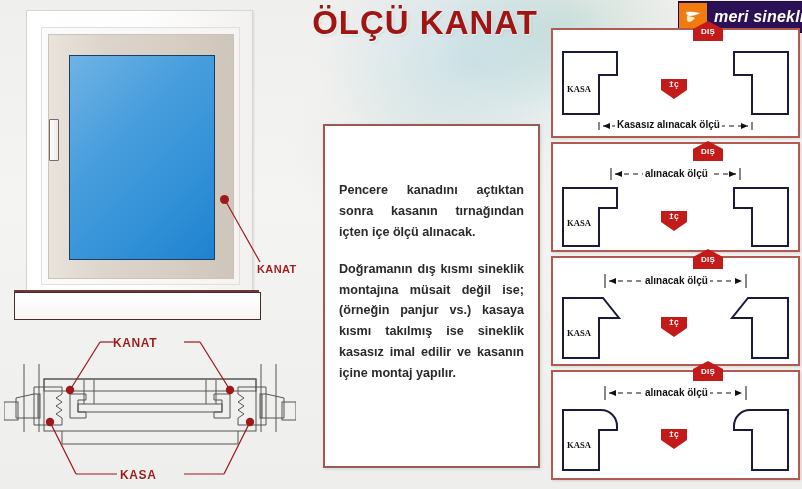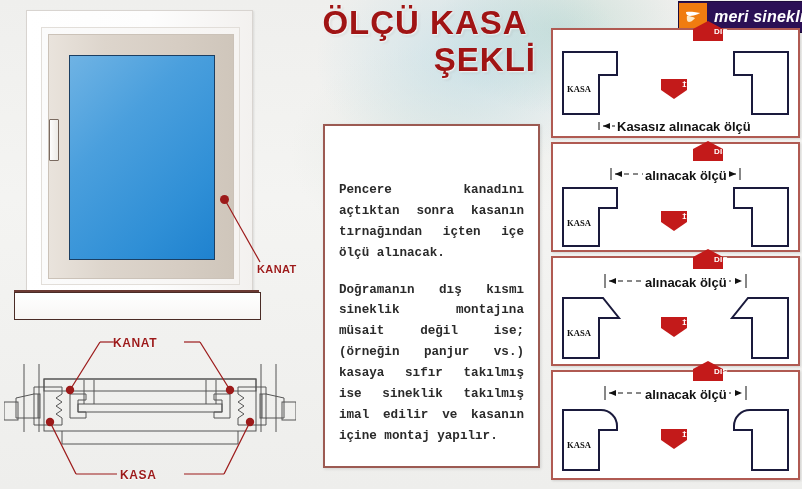--- a/index.html
+++ b/index.html
@@ -104,46 +104,46 @@
   .textbox{
     position:absolute;left:323px;top:124px;width:217px;height:344px;
     background:#ffffff;border:2px solid #9c5a52;
     box-shadow:1px 1px 3px rgba(0,0,0,0.12);
     box-sizing:border-box;padding:54px 14px 10px 14px;
   }
   .textbox p{
     margin:0 0 16px 0;color:#2a2a2a;font-size:12.6px;line-height:1.66;
     font-weight:bold;
   }
-  .textbox p.justify{text-align:justify;font-family:Liberation Mono, monospace;}
+  .textbox p.justify{text-align:justify;}
 
   
   .panel{
     position:absolute;left:551px;width:245px;
     background:#ffffff;border:2px solid #b05a52;
     box-shadow:1px 1px 2px rgba(0,0,0,0.12);
   }
   #panel-1{top:28px;height:106px;}
   #panel-2{top:142px;height:106px;}
   #panel-3{top:256px;height:106px;}
   #panel-4{top:370px;height:106px;}
   .panel svg{display:block;width:100%;height:100%;}
 
   .badge-dis,.badge-ic{position:absolute;z-index:5;}
   .badge-dis svg,.badge-ic svg{display:block;}
   .badge-txt{
-    position:absolute;left:13px;top:0;width:100%;height:100%;
+    position:absolute;left:0;top:0;width:100%;height:100%;
     display:flex;align-items:center;justify-content:center;
     color:#ffffff;font-weight:bold;font-size:8px;letter-spacing:0.3px;
     pointer-events:none;
   }
   .badge-ic .badge-txt{align-items:flex-start;padding-top:2px;box-sizing:border-box;font-family:Liberation Mono, monospace;}
 
   .dimtxt{
-    position:absolute;font-size:13px;font-weight:bold;color:#111;
+    position:absolute;font-size:10px;font-weight:bold;color:#111;
     white-space:nowrap;z-index:4;background:#fff;padding:0 2px;
   }
   .kasatxt{
     position:absolute;font-size:8.6px;font-weight:bold;color:#111;
     font-family:"Liberation Serif", serif;z-index:4;
   }
 </style>
 </head>
 <body>
 
@@ -221,37 +221,36 @@
         <circle cx="226" cy="58" r="4.2"></circle>
         <circle cx="46" cy="90" r="4.2"></circle>
         <circle cx="246" cy="90" r="4.2"></circle>
       </g>
     </svg>
   </div>
   <div class="label-kanat-2">KANAT</div>
   <div class="label-kasa-2">KASA</div>
 
   <div class="title">
-    <span>ÖLÇÜ KASA</span>
-    <span class="l2">ŞEKLİ</span>
+    <span>ÖLÇÜ KANAT</span>
   </div>
 
   <div class="logo">
     <div class="logo-mark">
       <svg width="20" height="20" viewBox="0 0 20 20">
         <path d="M3,5 C10,4 17,6 17,6 C17,6 12,9 7,9 C4.5,9 3,7.5 3,5 Z" fill="#ffffff"></path>
         <path d="M4,9 C8,9 12,11 12,11 C12,11 9,15 6,15 C4,15 3.5,12 4,9 Z" fill="#fde9c8"></path>
       </svg>
     </div>
     <div class="logo-text">meri sineklik</div>
   </div>
 
   <div class="textbox">
     <p class="justify">Pencere kanadını açtıktan sonra kasanın tırnağından içten içe ölçü alınacak.</p>
-    <p class="justify">Doğramanın dış kısmı sineklik montajına müsait değil ise; (örneğin panjur vs.) kasaya sıfır takılmış ise sineklik takılmış imal edilir ve kasanın içine montaj yapılır.</p>
+    <p class="justify">Doğramanın dış kısmı sineklik montajına müsait değil ise; (örneğin panjur vs.) kasaya kısmı takılmış ise sineklik kasasız imal edilir ve kasanın içine montaj yapılır.</p>
   </div>
 
   <div class="panel" id="panel-1">
     <svg viewBox="0 0 245 106" preserveAspectRatio="none">
       <g stroke="#1a1a3c" stroke-width="2" fill="#fff">
         <path d="M10,22 L64,22 L64,45 L46,45 L46,84 L10,84 Z"></path>
         <path d="M235,22 L181,22 L181,45 L199,45 L199,84 L235,84 Z"></path>
       </g>
       <g stroke="#111" stroke-width="1" fill="none">
         <line x1="46" y1="92" x2="46" y2="100"></line>

